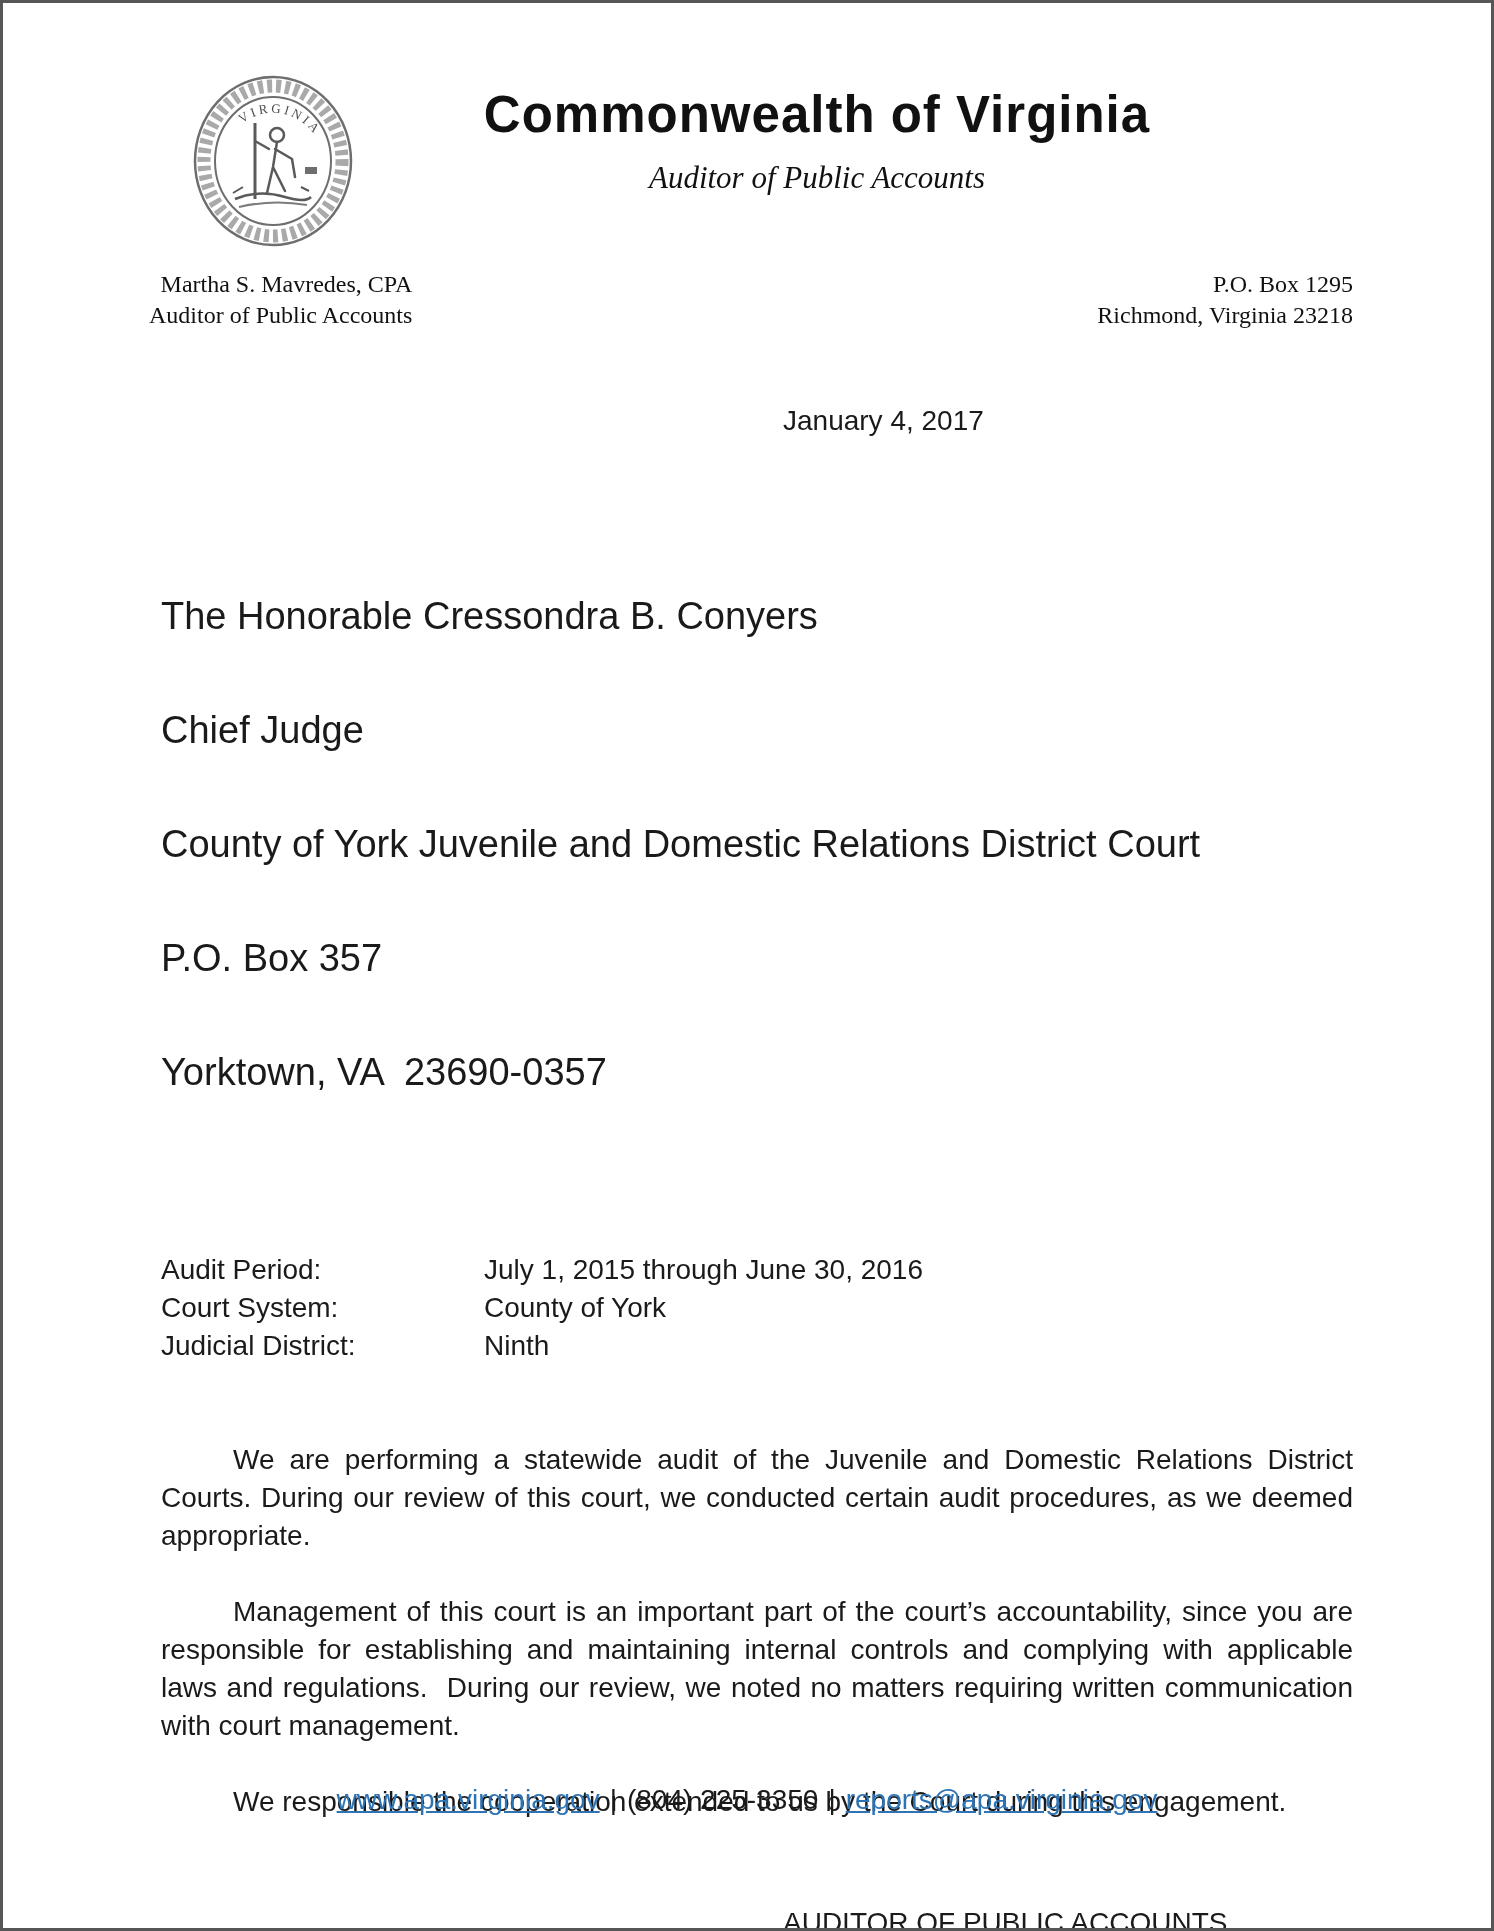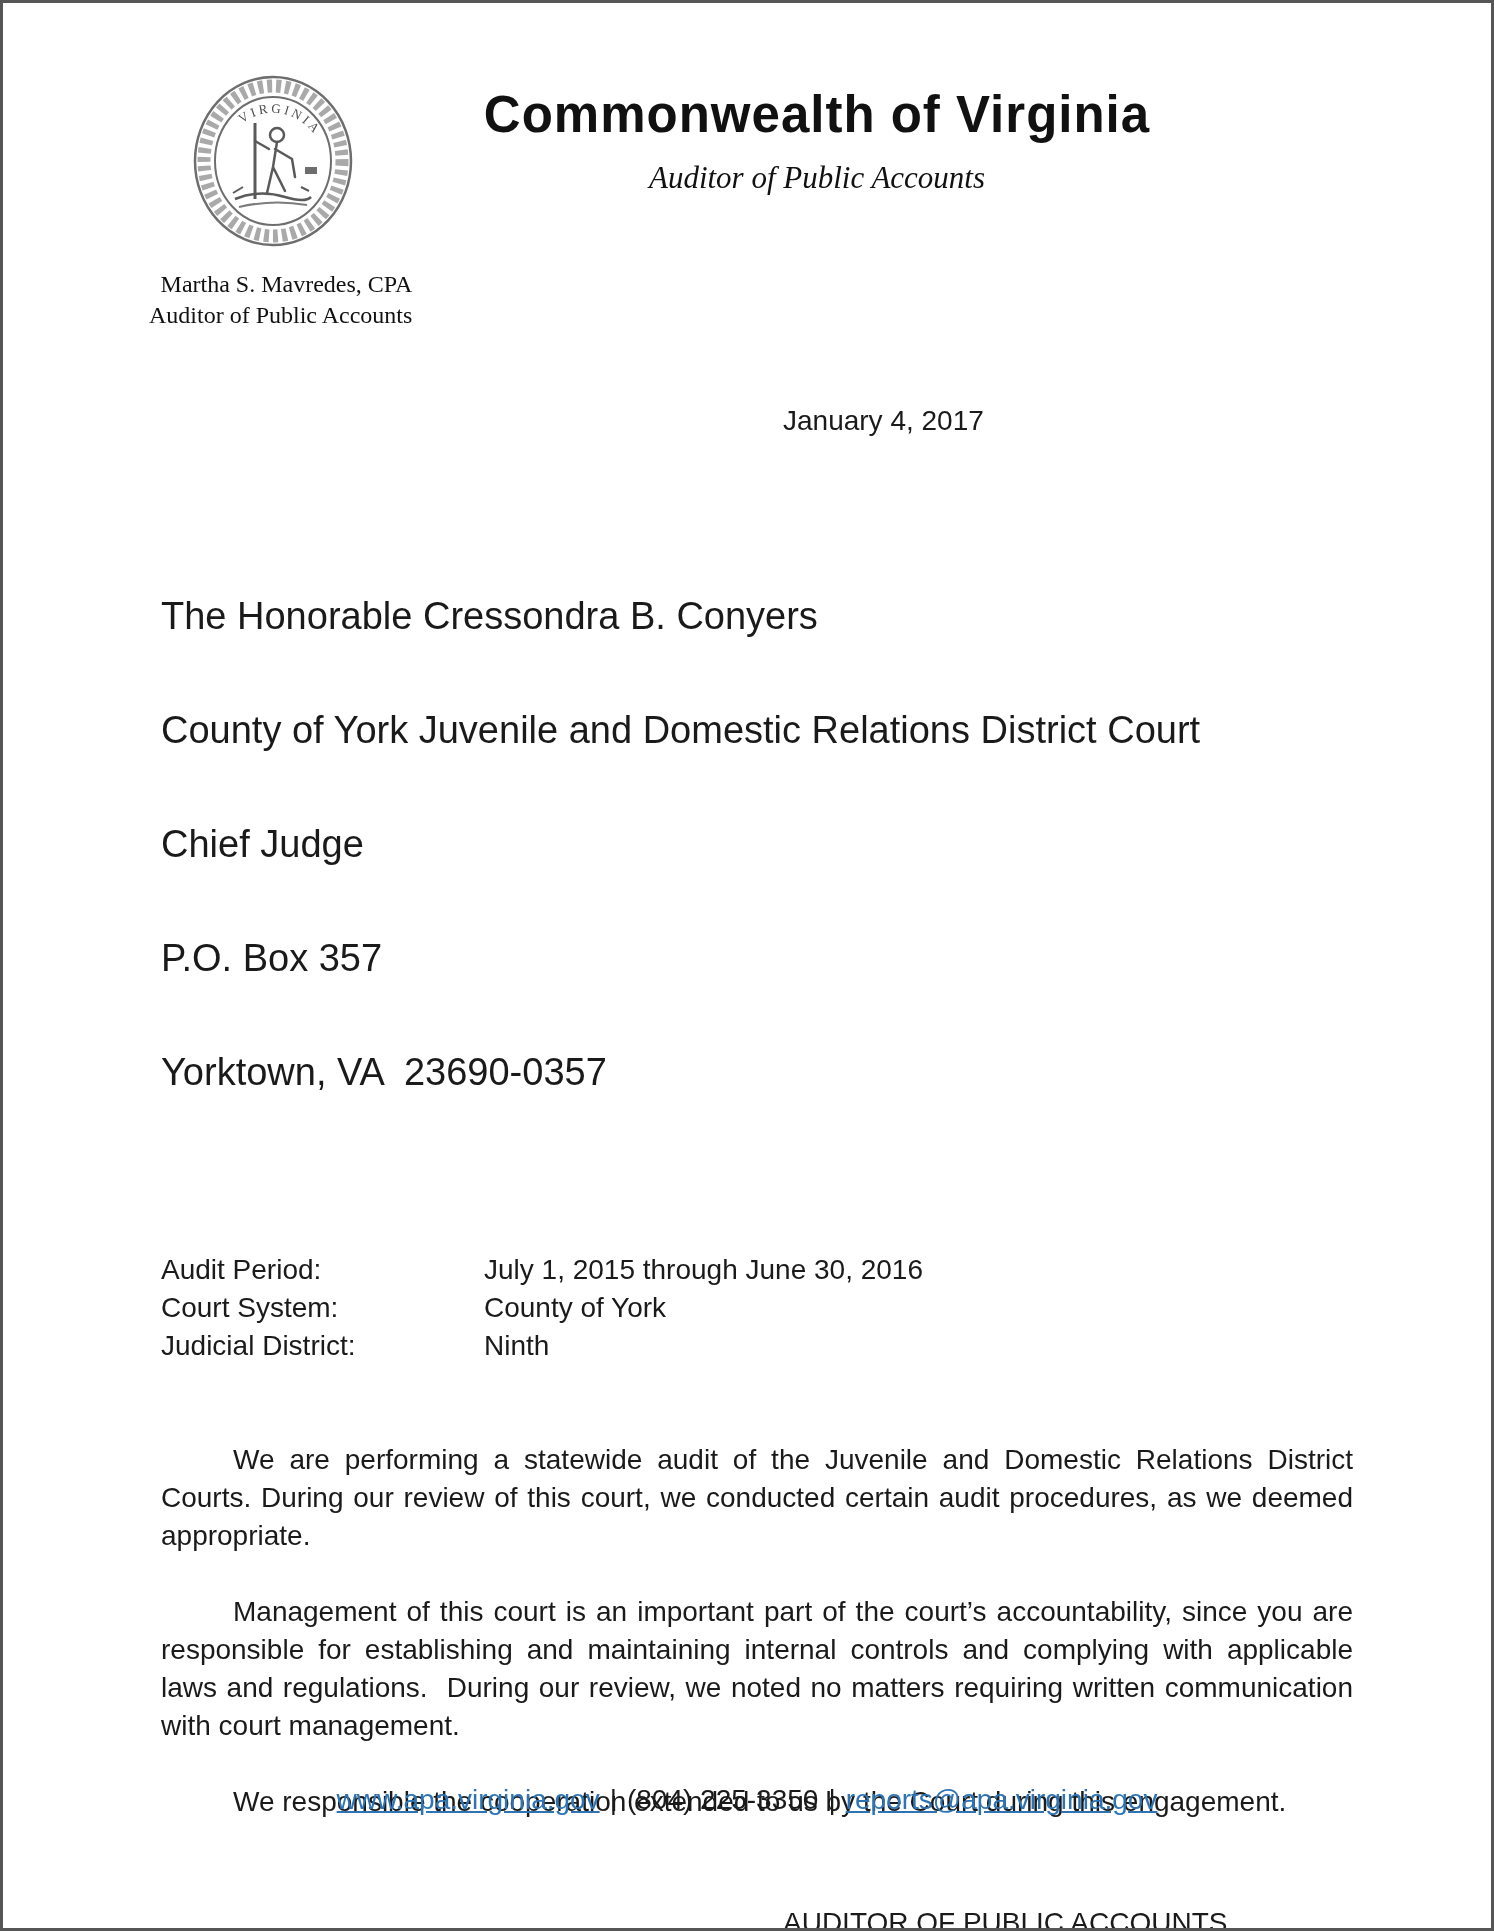--- a/index.html
+++ b/index.html
@@ -111,28 +111,32 @@
       <div class="org-title">Commonwealth of Virginia</div>
       <div class="org-subtitle">Auditor of Public Accounts</div>
     </div>
   </div>
 
   <div class="letterhead-row">
     <div class="lh-left">
       <div>Martha S. Mavredes, CPA</div>
       <div>Auditor of Public Accounts</div>
     </div>
+    <div class="lh-right">
+      <div>P.O. Box 1295</div>
+      <div>Richmond, Virginia 23218</div>
+    </div>
   </div>
 
   <div class="date-line">January 4, 2017</div>
 
   <div class="recipient">
     <div>The Honorable Cressondra B. Conyers</div>
+    <div>Chief Judge</div>
     <div>County of York Juvenile and Domestic Relations District Court</div>
-    <div>Chief Judge</div>
     <div>P.O. Box 357</div>
     <div>Yorktown, VA  23690-0357</div>
   </div>
 
   <div class="audit-block">
     <div class="audit-row">
       <div class="audit-label">Audit Period:</div>
       <div>July 1, 2015 through June 30, 2016</div>
     </div>
     <div class="audit-row">

